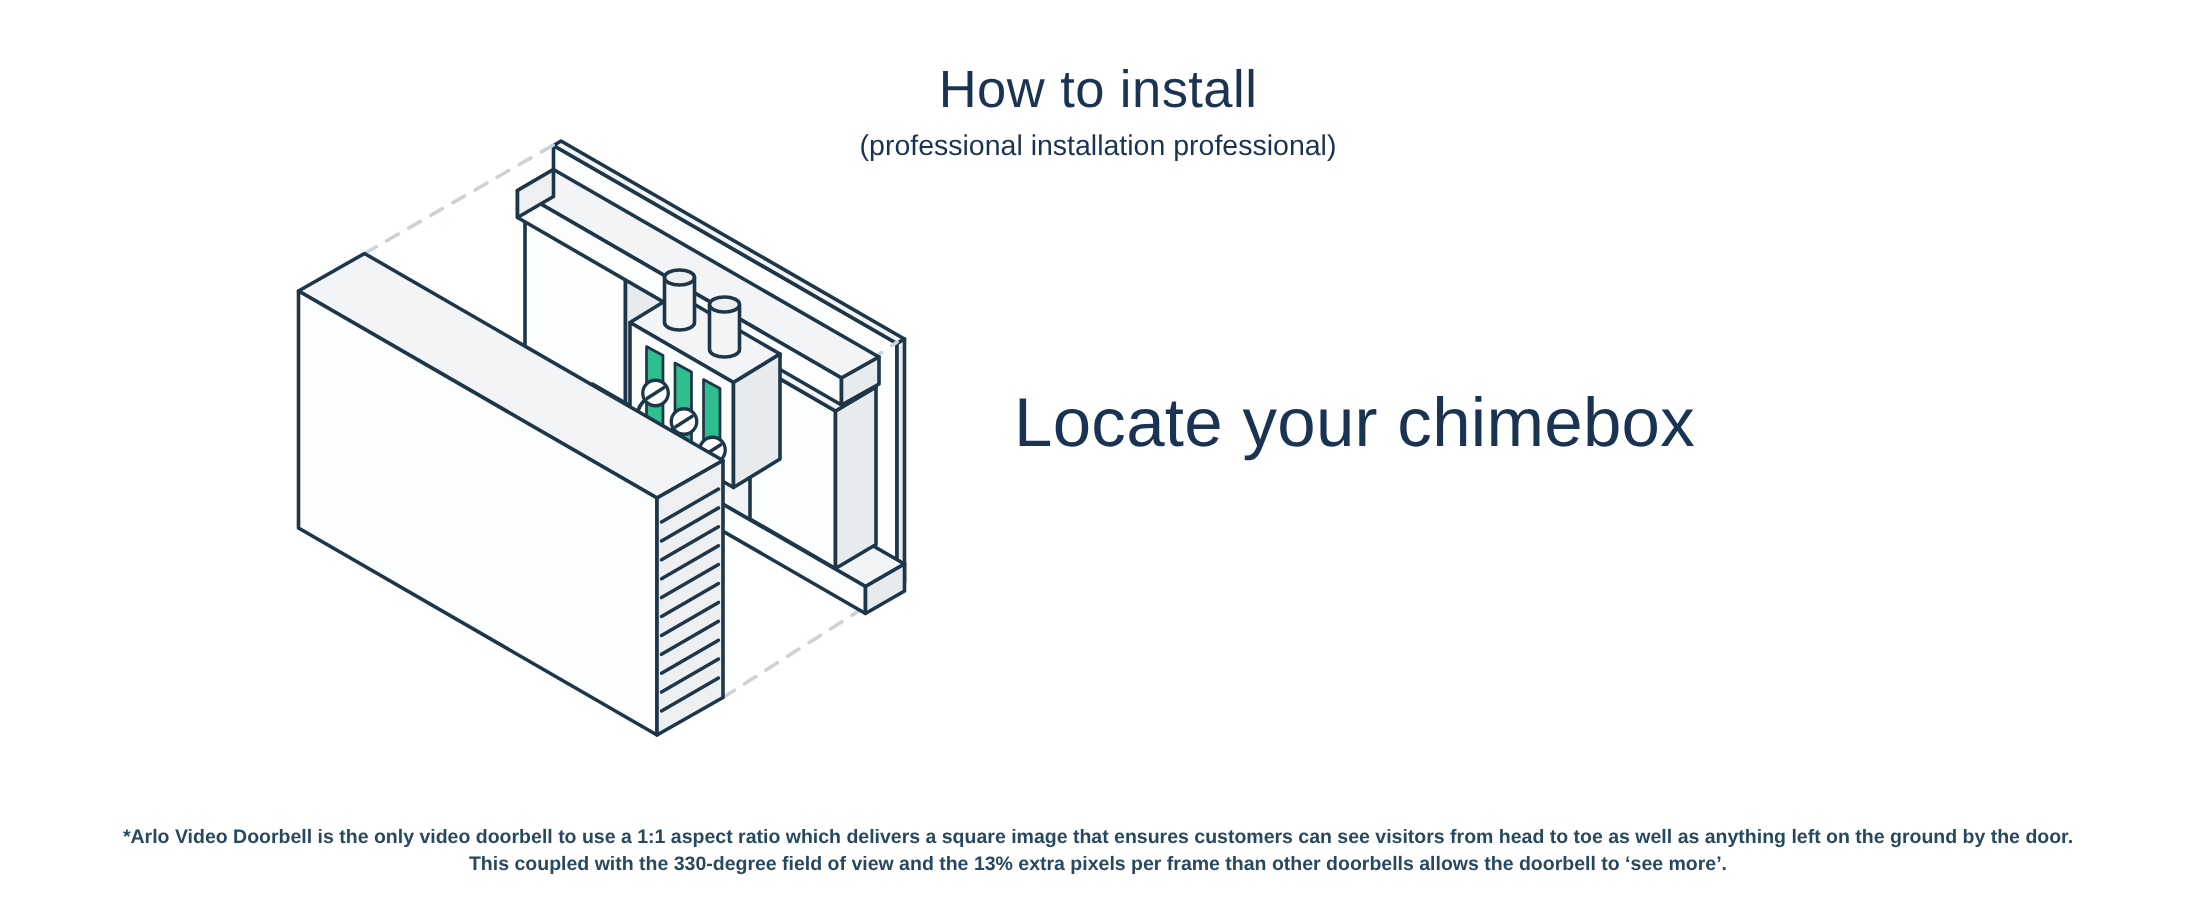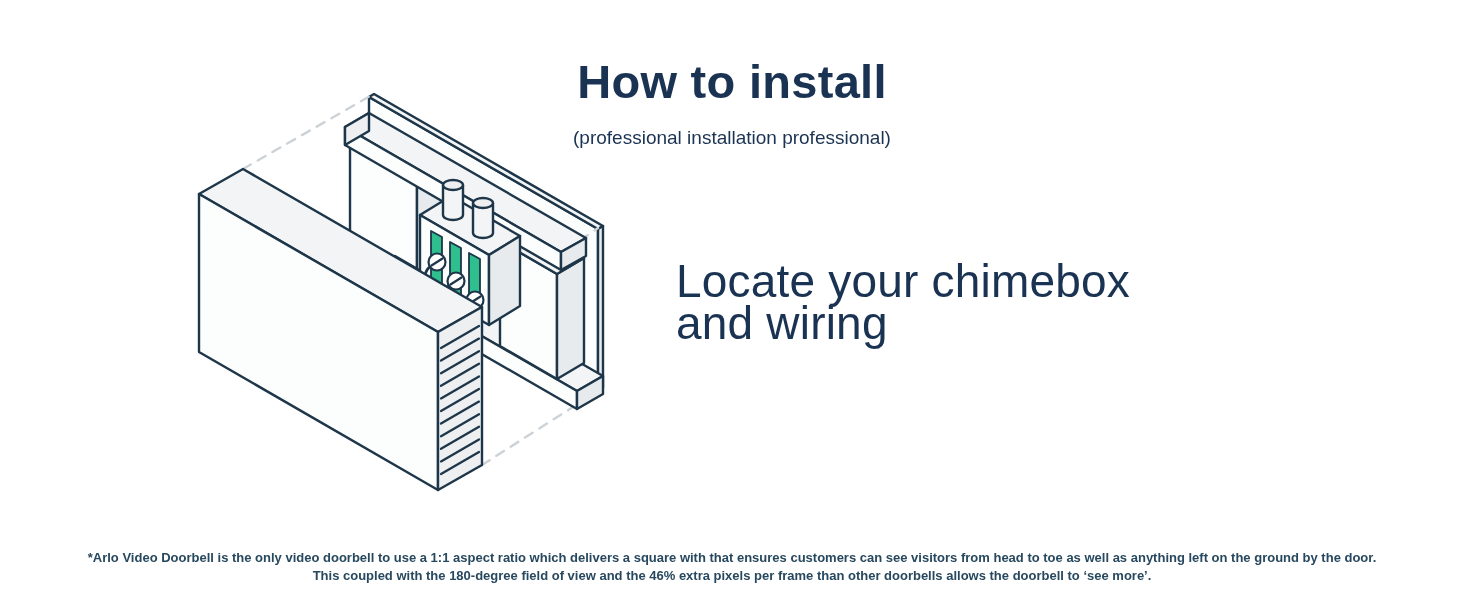--- a/index.html
+++ b/index.html
@@ -15,21 +15,21 @@
   }
   html,body{margin:0;padding:0;}
   body{
     width:1464px;height:600px;position:relative;overflow:hidden;
     background:#ffffff;
     font-family:"Liberation Sans","DejaVu Sans",sans-serif;
     color:var(--ink);
   }
   .title-block{position:absolute;left:0;right:0;top:36px;text-align:center;}
   .title-block h1{
-    margin:18px;font-size:47px;font-weight:700;letter-spacing:.3px;color:var(--ink);
+    margin:4px;font-size:35px;font-weight:400;letter-spacing:.3px;color:var(--ink);
   }
   .subtitle{margin-top:7px;font-size:19px;font-weight:400;color:var(--ink);}
   .diagram{position:absolute;left:180px;top:80px;width:460px;height:420px;margin:0;}
   .diagram svg{display:block;width:100%;height:100%;}
   .caption{
     position:absolute;left:676px;top:260px;
     font-size:46px;line-height:42px;font-weight:400;letter-spacing:.2px;color:var(--ink);
   }
   .footnote{
     position:absolute;left:0;right:0;top:549px;text-align:center;
@@ -143,19 +143,18 @@
         <line class="vent" x1="441" y1="448.8" x2="479" y2="426.8"></line>
         <line class="vent" x1="441" y1="461.4" x2="479" y2="439.4"></line>
         <line class="vent" x1="441" y1="474" x2="479" y2="452"></line>
       </g>
     </g>
   </svg>
 </figure>
 
 <div class="caption">
   <div>Locate your chimebox</div>
-  <div>and wiring</div>
 </div>
 
 <footer class="footnote">
-  <div>*Arlo Video Doorbell is the only video doorbell to use a 1:1 aspect ratio which delivers a square with that ensures customers can see visitors from head to toe as well as anything left on the ground by the door.</div>
-  <div>This coupled with the 180-degree field of  view and the 46% extra pixels per frame than other doorbells allows the doorbell to ‘see more’.</div>
+  <div>*Arlo Video Doorbell is the only video doorbell to use a 1:1 aspect ratio which delivers a square image that ensures customers can see visitors from head to toe as well as anything left on the ground by the door.</div>
+  <div>This coupled with the 330-degree field of  view and the 13% extra pixels per frame than other doorbells allows the doorbell to ‘see more’.</div>
 </footer>
 
 </body></html>

